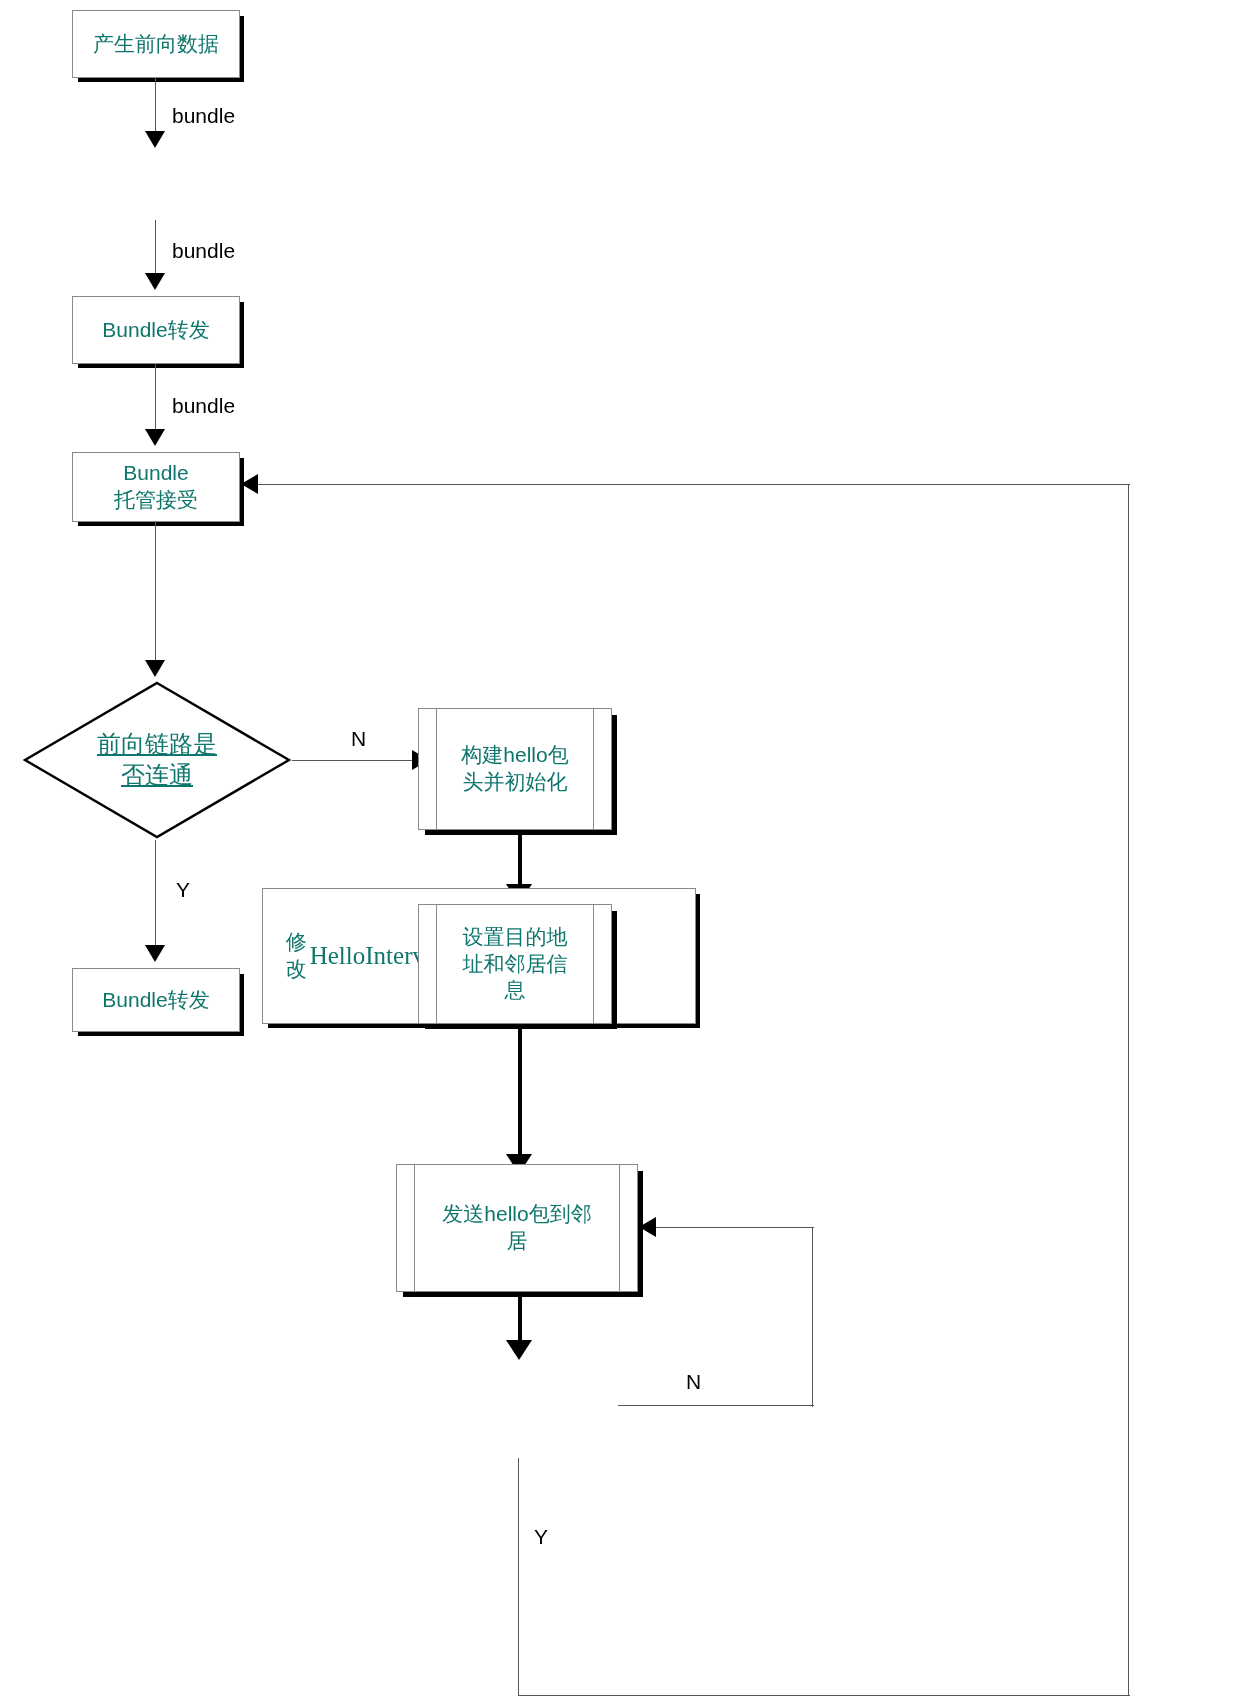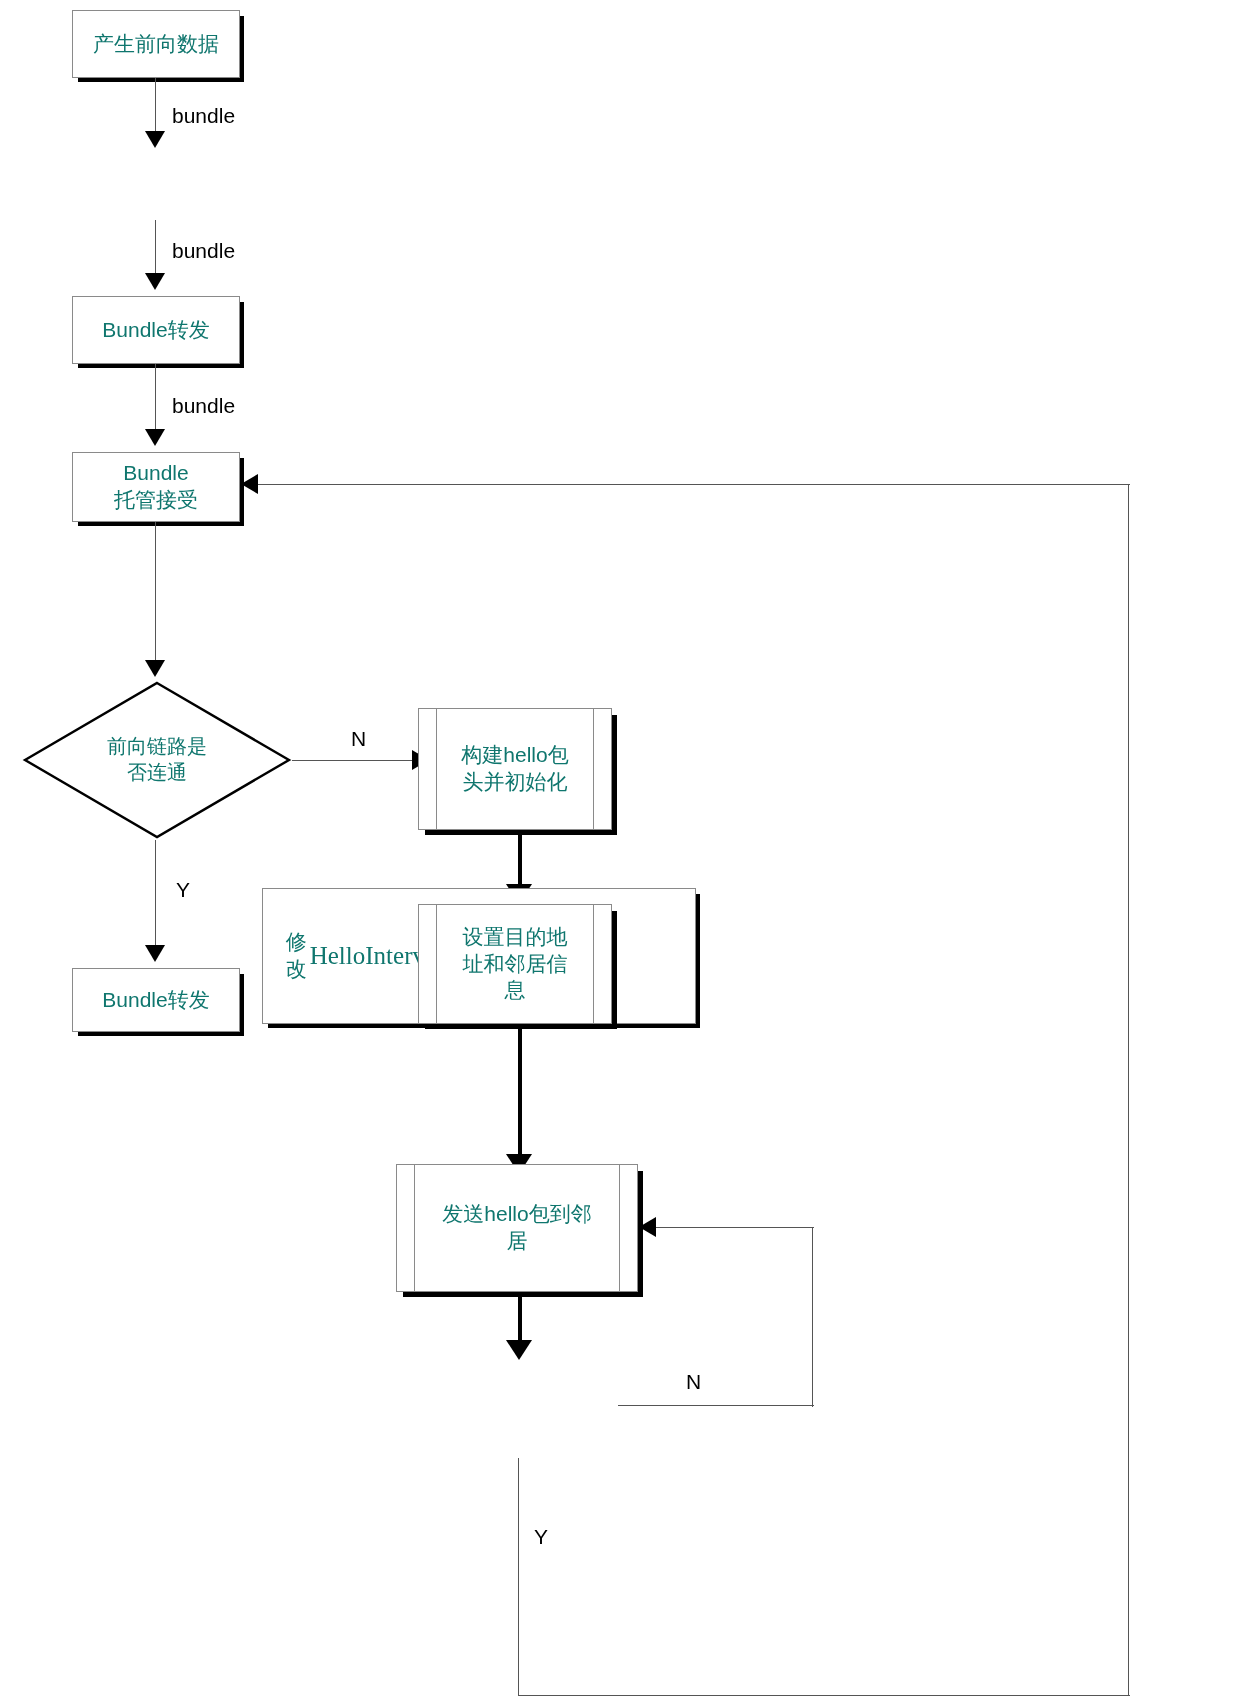--- a/index.html
+++ b/index.html
@@ -37,21 +37,21 @@
   
   .obox{
     position:absolute;background:#fff;border:1px solid #8a8a8a;
     box-shadow:5px 5px 0 -1px #000;
     font-size:21px;
   }
 
   
   .diamond{position:absolute;}
   .diamond svg{position:absolute;left:0;top:0;}
-  .diamond .nodetext{font-size:20px;}
+  .diamond .nodetext{font-size:24px;text-decoration:underline;}
 
   
   .vline{position:absolute;width:0;border-left:1.6px solid #555;}
   .vline.thick{border-left:4px solid #000;}
   .hline{position:absolute;height:0;border-top:1.6px solid #555;}
 
   .arrow-down{
     position:absolute;width:0;height:0;
     border-left:10px solid transparent;border-right:10px solid transparent;
     border-top:17px solid #000;

